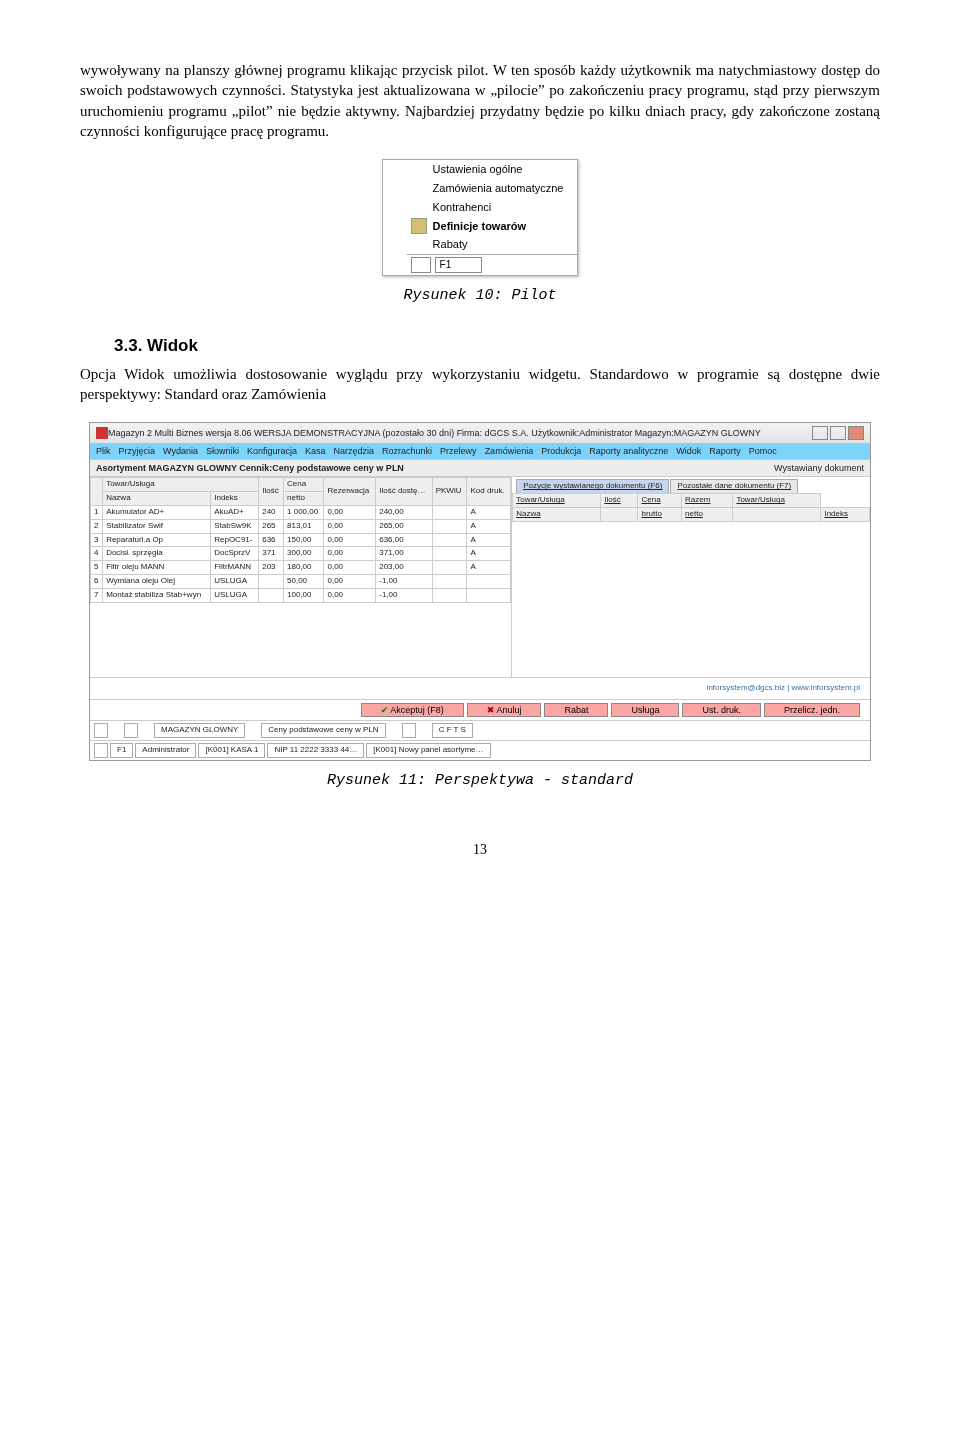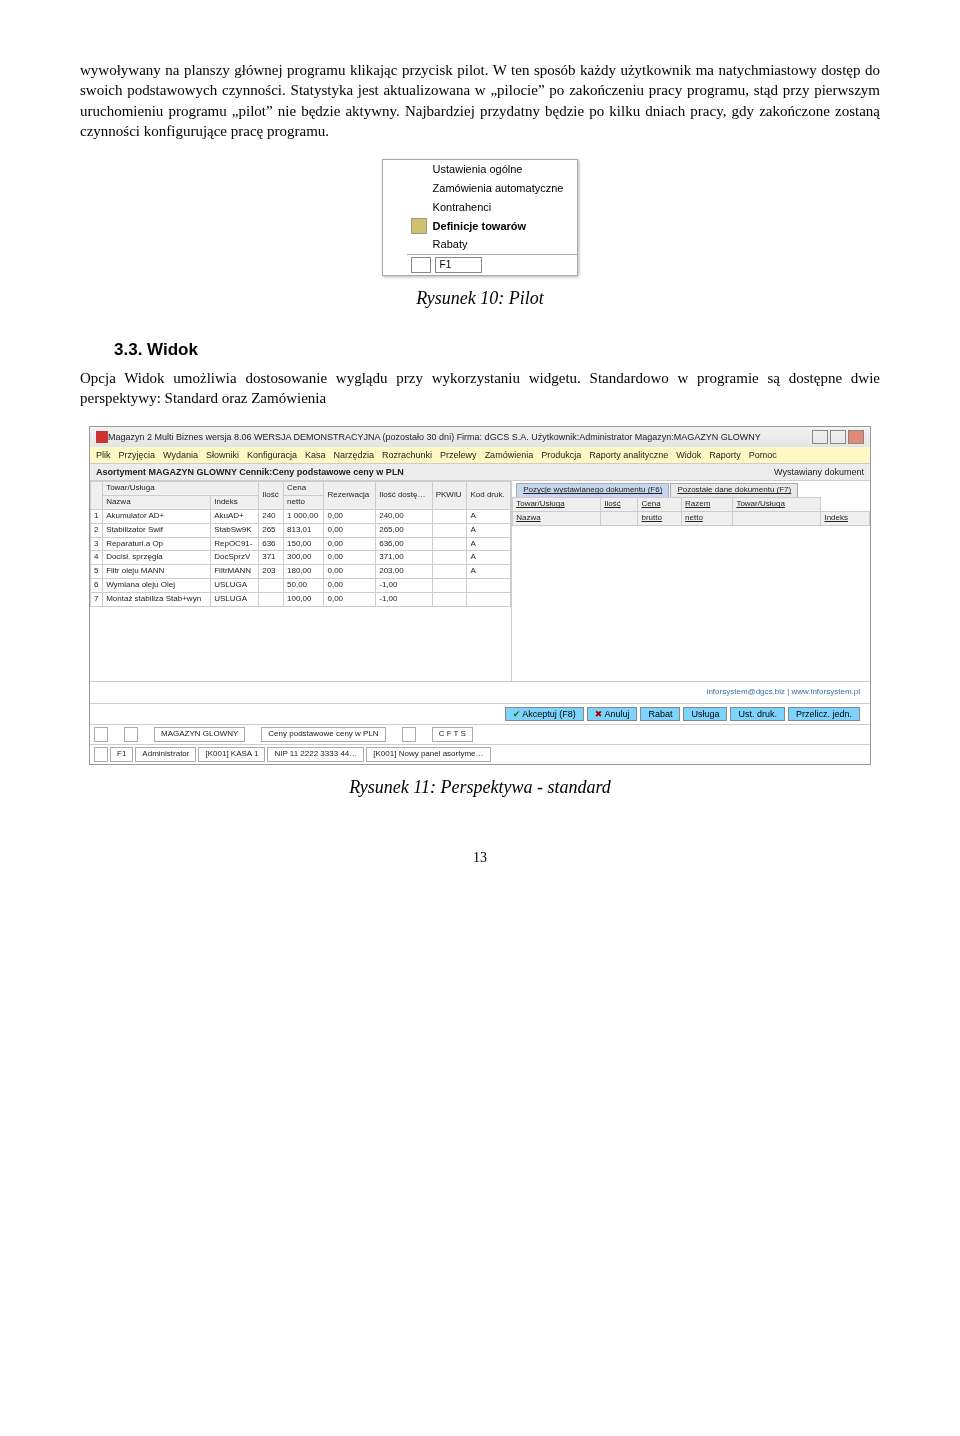--- a/index.html
+++ b/index.html
@@ -8,21 +8,21 @@
     line-height: 1.35;
     color: #000;
     margin: 0;
     padding: 60px 80px 40px 80px;
     width: 960px;
     box-sizing: border-box;
     background: #fff;
   }
   p { margin: 0 0 4px 0; text-align: justify; }
   .fig { text-align: center; margin: 18px 0 8px 0; }
-  .caption { text-align: center; font-style: italic; font-size: 18px; margin: 6px 0 28px 0; }
+  .caption { text-align: center; font-style: italic; font-size: 15px; margin: 6px 0 28px 0; font-family: Liberation Mono, monospace; }
   h2 { font-family: Arial, sans-serif; font-size: 17px; font-weight: bold; margin: 0 0 6px 34px; }
   .page-num { text-align: center; font-size: 14px; margin-top: 50px; }
 
   
   .pilot-menu {
     display: inline-block;
     background: #fff;
     border: 1px solid #aaa;
     text-align: left;
     font-family: Tahoma, Arial, sans-serif;
@@ -47,41 +47,41 @@
     color: #222;
     background: #fff;
     text-align: left;
     position: relative;
   }
   .titlebar { background: linear-gradient(#f3f3f3,#e4e4e4); padding: 3px 6px; font-size: 9px; display:flex; align-items:center; gap:0;}
   .titlebar .logo { width:12px; height:12px; background:#c33; }
   .titlebar .winbtns { margin-left:auto; display:flex; gap:2px;}
   .titlebar .winbtns span{ width:14px; height:12px; border:1px solid #888; display:inline-block;}
   .titlebar .winbtns .close{ background:#e08a7a;}
-  .menubar { background:#fef9c3; padding:2px 6px; border-bottom:1px solid #ccc;}
+  .menubar { background:#7dd3fc; padding:2px 6px; border-bottom:1px solid #ccc;}
   .menubar span{ margin-right:8px; }
   .toolbar { background:#ececec; padding:2px 6px; border-bottom:1px solid #ccc; display:flex; align-items:center; gap:8px;}
   .toolbar .tbsq{ width:12px; height:12px; border:1px solid #888;}
   .splitter { display:flex; height:200px;}
   .leftpane{ flex:0 0 54%; border-right:1px solid #ccc; display:flex; flex-direction:column;}
   .rightpane{ flex:1; display:flex; flex-direction:column;text-decoration:underline;}
   table.grid{ border-collapse:collapse; width:100%; font-size:8px;}
   table.grid th, table.grid td{ border:1px solid #ccc; padding:1px 3px; white-space:nowrap;}
   table.grid th{ background:#efefef; font-weight:normal;}
   .grid-scroll{ flex:1; overflow:hidden;}
   .tabrow{ display:flex; gap:1px; padding:2px 4px 0 4px; font-size:8px;}
   .tabrow .tab{ border:1px solid #aaa; border-bottom:none; padding:1px 6px; background:#e8e8e8;}
   .tabrow .tab.active{ background:#c7d6ef;}
   .innergrid th{ background:#efefef;}
   .bottomarea{ border-top:1px solid #ccc;}
   .footerlink{ text-align:right; color:#3a6ea5; font-size:8px; padding:5px 10px;}
   .totals{ display:flex; justify-content:space-between; padding:3px 10px; font-size:11px;}
   .totals div:last-child{ font-weight:bold; }
   .btnrow{ padding:3px 10px; text-align:right; border-top:1px solid #ccc;}
-  .btnrow button{ font-size:9px; padding:1px 7px; margin-left:3px; border:1px solid #888; background:#7dd3fc;}
+  .btnrow button{ font-size:9px; padding:1px 19px; margin-left:3px; border:1px solid #888; background:#fca5a5;}
   .btnrow button.ok::before{ content:"✔ "; color:green;}
   .btnrow button.cancel::before{ content:"✖ "; color:#a00;}
   .status1{ display:flex; gap:16px; padding:2px 4px; border-top:1px solid #ccc;}
   .status1 .cell{ border:1px solid #aaa; padding:1px 6px; font-size:8px;}
   .statusbar{ display:flex; gap:2px; padding:2px 4px; border-top:1px solid #ccc;}
   .statusbar .cell{ border:1px solid #aaa; padding:1px 6px; font-size:8px;}
 </style>
 </head>
 <body>
 

